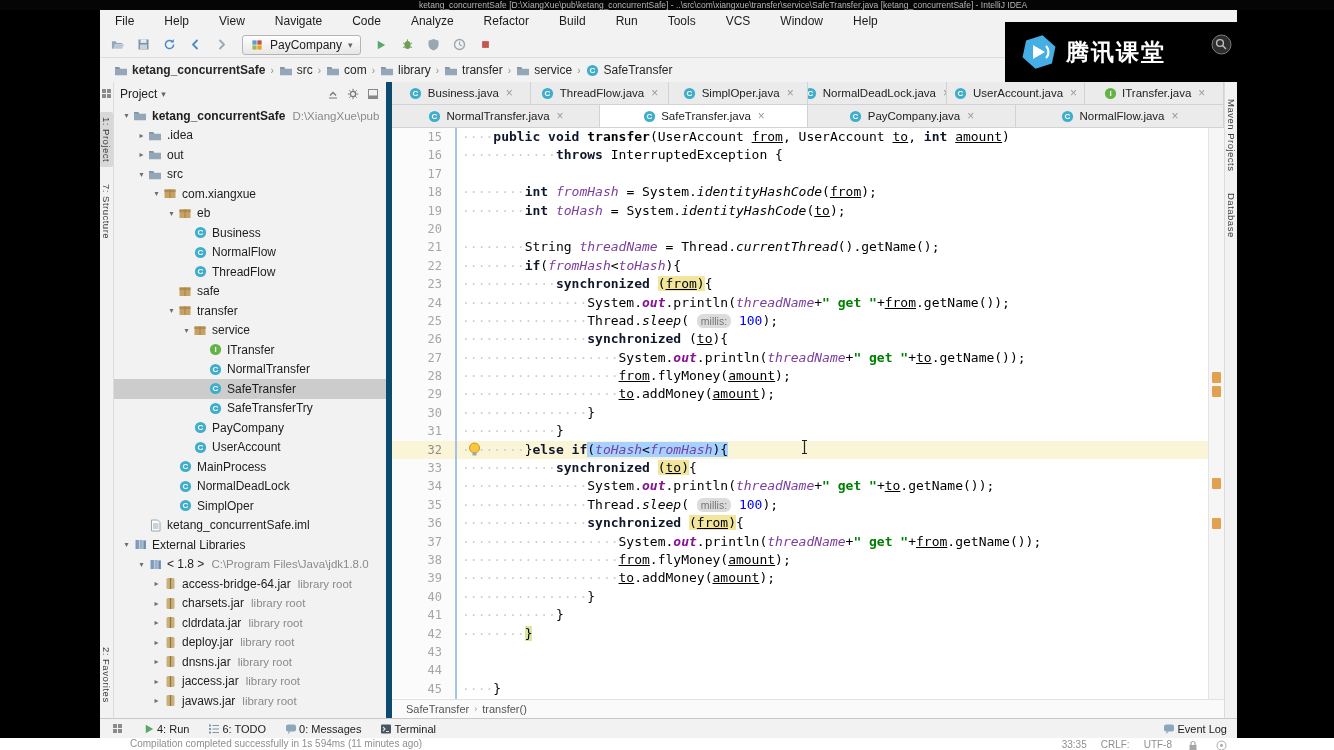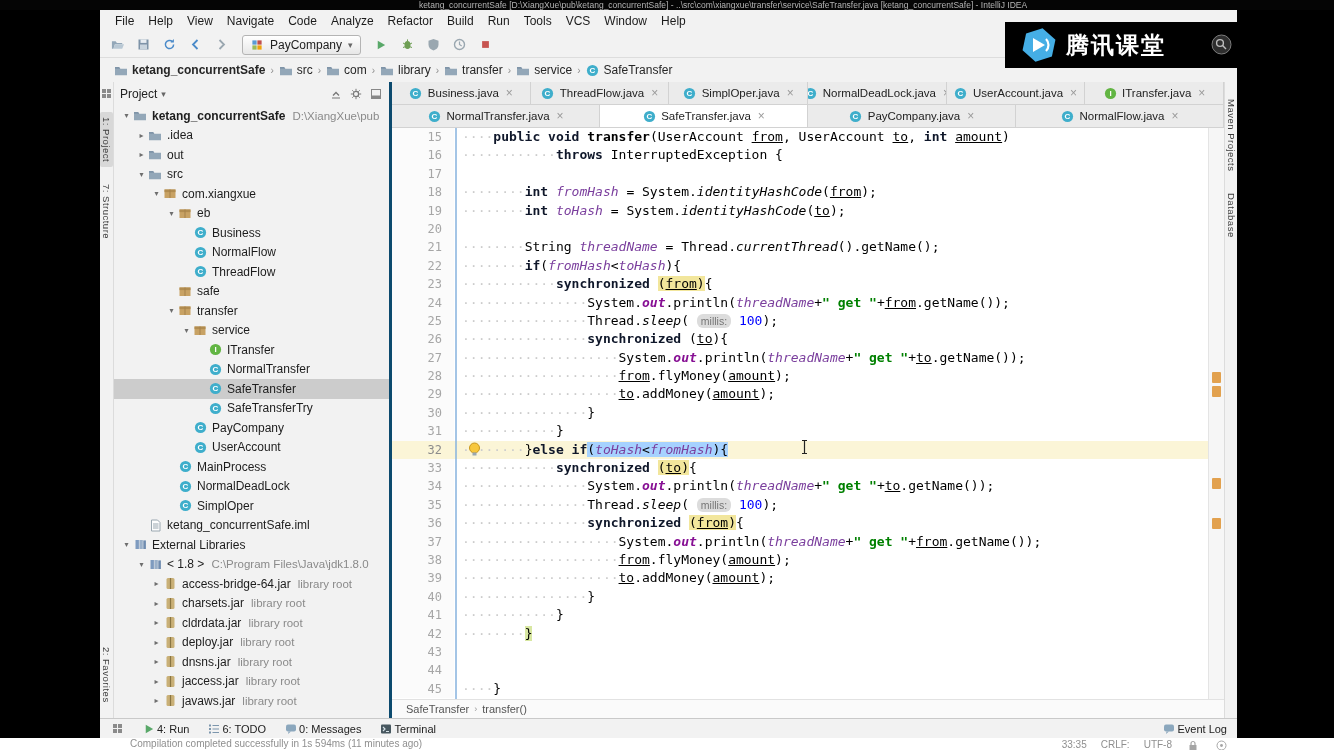--- a/index.html
+++ b/index.html
@@ -11,21 +11,21 @@
   .bar-right{position:absolute;left:1237px;top:0;width:97px;height:750px;background:#000;z-index:30;}
   .bar-bottom{position:absolute;left:0;top:738px;width:1334px;height:12px;background:#ffffff;z-index:40;
     color:#8f8f8f;font-size:10px;line-height:12px;}
   .status-msg{position:absolute;left:130px;top:0;white-space:nowrap;}
   .status-right{position:absolute;right:106px;top:0;display:flex;gap:14px;align-items:center;}
   .status-right .icn svg{opacity:.8}
 
   .ide{position:absolute;left:100px;top:10px;width:1137px;height:728px;background:#f2f2f2;z-index:10;}
 
   .menubar{position:absolute;left:0;top:0;right:0;height:22px;display:flex;align-items:center;
-    padding-left:8px;background:#f2f2f2;font-size:12px;color:#1b1b1b;}
+    padding-left:8px;background:#f2f2f2;font-size:12px;color:#1b1b1b;gap:16px;}
   .menu-item{padding:2px 7px;}
 
   .toolbar{position:absolute;left:0;top:22px;right:0;height:26px;display:flex;align-items:center;
     gap:3px;padding-left:6px;border-bottom:1px solid #dddddd;background:#f2f2f2;}
   .tool-btn{width:23px;height:22px;display:flex;align-items:center;justify-content:center;border-radius:3px;}
   .combo{height:20px;margin:0 6px;border:1px solid #b4b4b4;border-radius:3px;
     background:linear-gradient(#ffffff,#e7e7e7);display:flex;align-items:center;gap:6px;
     padding:0 7px;font-size:12px;color:#222;min-width:108px;}
   .combo .arr{color:#666;font-size:9px;margin-left:auto;}
 
@@ -38,21 +38,21 @@
   .main{position:absolute;left:0;top:72px;right:0;bottom:20px;}
   .left-strip{position:absolute;left:0;top:0;bottom:0;width:14px;background:#f2f2f2;border-right:1px solid #dcdcdc;
     display:flex;flex-direction:column;align-items:center;}
   .right-strip{position:absolute;right:0;top:0;bottom:0;width:13px;background:#f2f2f2;border-left:1px solid #dcdcdc;
     display:flex;flex-direction:column;align-items:center;}
   .vlabel{writing-mode:vertical-rl;font-size:9.5px;color:#3c3c3c;margin-top:12px;padding:5px 1px;letter-spacing:.5px;}
   .vlabel.active{background:#d8d8d8;border-radius:2px;}
   .vlabel.bottom{margin-top:auto;margin-bottom:10px;}
   .strip-top-icon{margin-top:4px;}
 
-  .project-panel{position:absolute;left:14px;top:0;bottom:0;width:278px;background:#f2f2f2;border-right:3px solid #0c4a6e;overflow:hidden;}
+  .project-panel{position:absolute;left:14px;top:0;bottom:0;width:278px;background:#f2f2f2;border-right:6px solid #0c4a6e;overflow:hidden;}
   .project-header{height:24px;display:flex;align-items:center;padding:0 6px;font-size:12px;color:#222;}
   .ph-arrow{color:#666;font-size:9px;margin-left:4px;}
   .ph-icons{margin-left:auto;display:flex;gap:6px;align-items:center;}
   .tree{position:absolute;left:0;top:24px;right:0;bottom:0;font-size:12px;color:#1d1d1d;overflow:hidden;}
   .tree-row{height:19.5px;display:flex;align-items:center;white-space:nowrap;}
   .tree-row.selected{background:#cccccc;}
   .tree-arrow{width:13px;text-align:center;color:#6e6e6e;font-size:8px;flex:0 0 13px;}
   .tree-label{margin-left:5px;}
   .tree-label.bold{font-weight:bold;}
   .tree-ann{margin-left:7px;color:#8a8a8a;font-size:11.5px;}
@@ -98,21 +98,21 @@
   .crumb-bar .sep{color:#999;font-size:9px;}
 
   .bottom-bar{position:absolute;left:0;right:0;bottom:0;height:20px;background:#f2f2f2;border-top:1px solid #c9c9c9;
     display:flex;align-items:center;font-size:11px;color:#222;padding:0 10px;gap:18px;}
   .bb-item{display:flex;align-items:center;gap:1px;}
   .bb-right{margin-left:auto;display:flex;align-items:center;gap:14px;}
 
   .icn{display:inline-flex;width:14px;height:14px;align-items:center;justify-content:center;flex:0 0 auto;}
   .icn svg{display:block;}
 
-  .watermark{position:absolute;left:1005px;top:22px;width:232px;height:46px;background:#000;z-index:35;
+  .watermark{position:absolute;left:1005px;top:22px;width:232px;height:60px;background:#000;z-index:35;
     display:flex;align-items:center;gap:9px;padding-left:16px;}
   .wm-text{color:#fff;font-size:23px;font-weight:bold;letter-spacing:2px;white-space:nowrap;}
   .wm-circle{position:absolute;right:5px;top:12px;width:21px;height:21px;}
 </style>
 </head>
 <body>
 
 <div class="bar-top">
   <span>ketang_concurrentSafe [D:\XiangXue\pub\ketang_concurrentSafe] - ..\src\com\xiangxue\transfer\service\SafeTransfer.java [ketang_concurrentSafe] - IntelliJ IDEA</span>
 </div>

